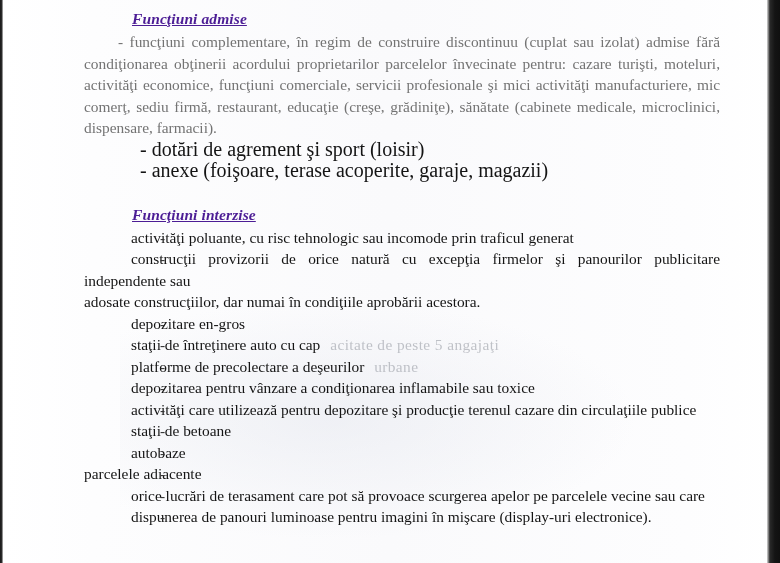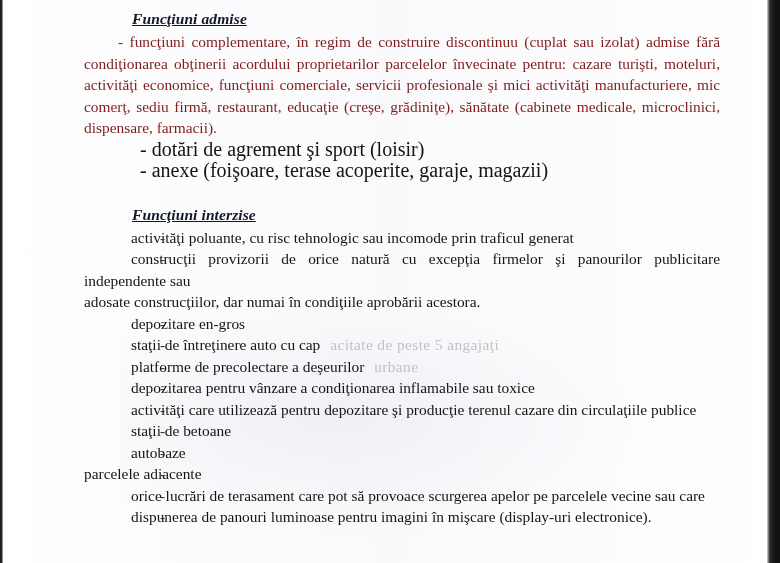--- a/index.html
+++ b/index.html
@@ -68,32 +68,32 @@
   }
 
   
   .heading {
     font-weight: bold;
     font-style: italic;
     text-decoration: underline;
     font-size: 15.5px;
     line-height: 21px;
     margin: 0 0 2px 48px;
-    color: #0f172a;
+    color: #4c1d95;
     letter-spacing: 0.1px;
   }
   .heading.second {
     margin-top: 22px;
   }
 
   p.para {
     margin: 0;
     font-size: 15.4px;
     line-height: 21.5px;
-    color: #7f1d1d;
+    color: #737373;
     text-align: justify;
     text-indent: 34px;
     -webkit-hyphens: none;
     hyphens: none;
   }
 
   
   p.sub-dash {
     margin: 0;
     font-size: 20px;

